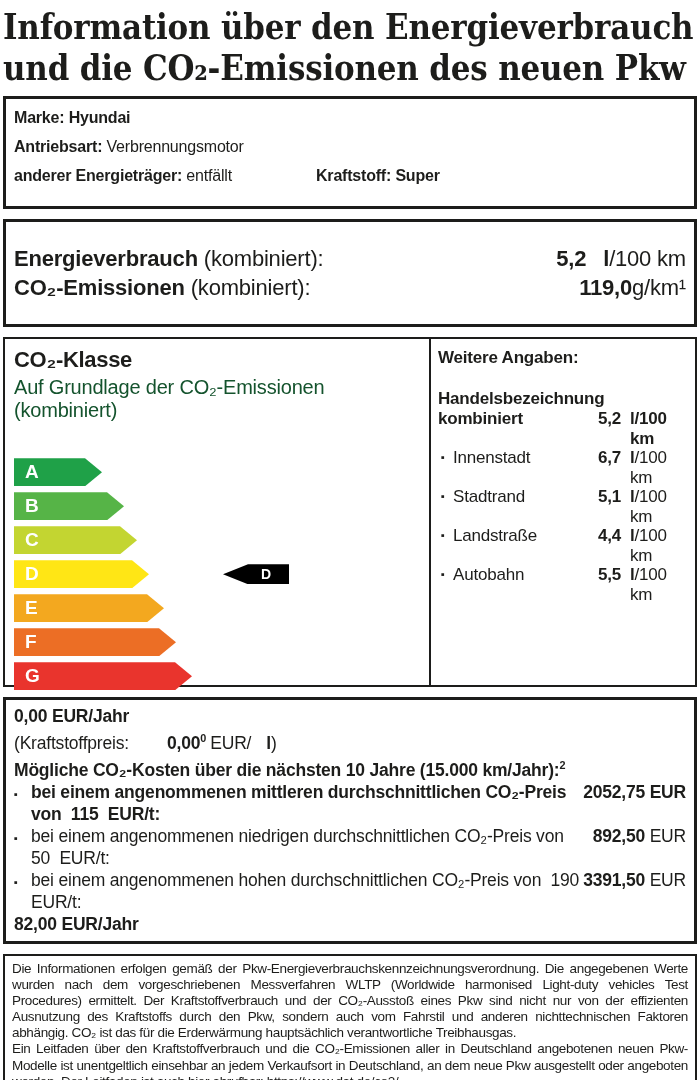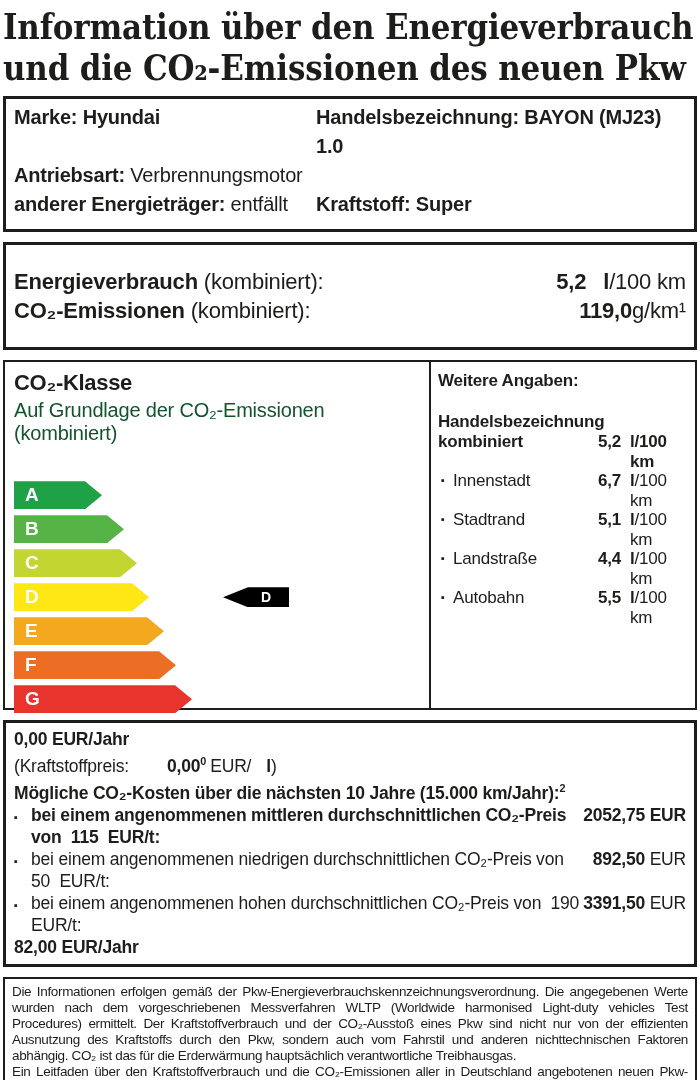--- a/index.html
+++ b/index.html
@@ -20,21 +20,21 @@
     line-height:1.13;
     transform:scaleX(.86);
     transform-origin:0 0;
     white-space:nowrap;
     margin-bottom:9px;
   }
   
   .box { border:3px solid #1d1d1b; margin-bottom:10px; }
   .box.thin { border-width:2px; }
   
-  .vehicle { padding:4px 8px 10px 8px; font-size:20px; line-height:29px; }
+  .vehicle { padding:4px 8px 16px 8px; font-size:16px; line-height:29px; }
   .vehicle .row { display:grid; grid-template-columns:302px 1fr; }
   .vehicle .row.single { grid-template-columns:1fr; }
   .b { font-weight:bold; }
   
   .energy { padding:22px 8px; font-size:22px; line-height:29px; }
   .energy .row { display:flex; justify-content:space-between; align-items:baseline; }
   .unitgap { margin-left:17px; }
   sup { font-size:62%; vertical-align:super; letter-spacing:0; }
   
   .co2box { height:350px; display:flex; border-width:2px; }
@@ -81,21 +81,20 @@
 <body>
 
 <div class="title">
   <div>Information über den Energieverbrauch</div>
   <div>und die CO₂-Emissionen des neuen Pkw</div>
 </div>
 
 <div class="box vehicle">
   <div class="row">
     <div><span class="b">Marke:</span>&nbsp;<span class="b">Hyundai</span></div>
-    <div><span class="b">Handelsbezeichnung:</span>&nbsp;<span class="b">BAYON (MJ23) 1.0</span></div>
   </div>
   <div class="row single">
     <div><span class="b">Antriebsart:</span>&nbsp;<span>Verbrennungsmotor</span></div>
   </div>
   <div class="row">
     <div><span class="b">anderer Energieträger:</span>&nbsp;<span>entfällt</span></div>
     <div><span class="b">Kraftstoff:</span>&nbsp;<span class="b">Super</span></div>
   </div>
 </div>
 

